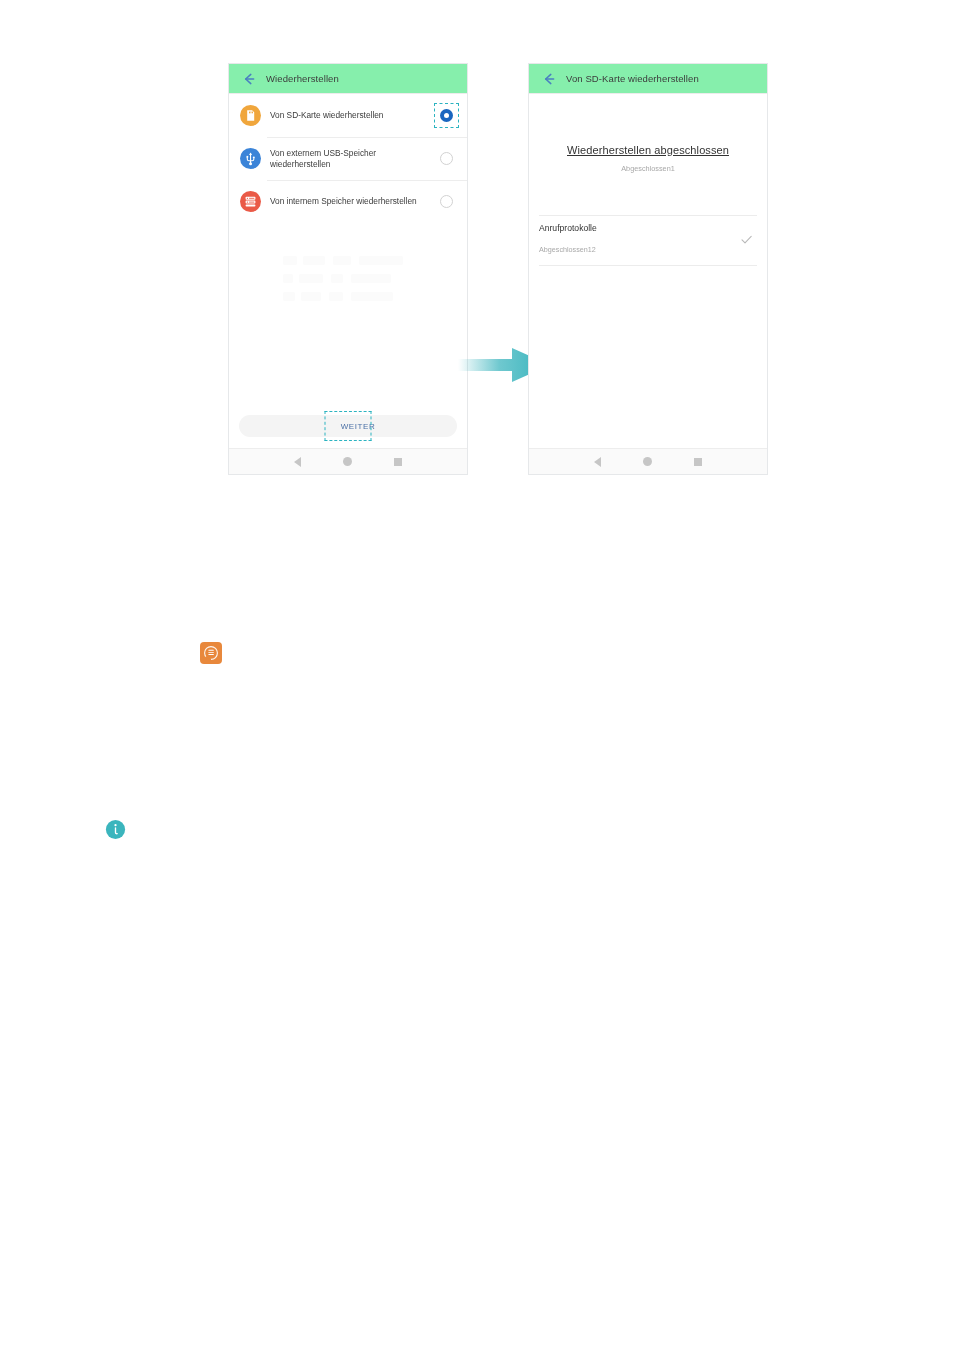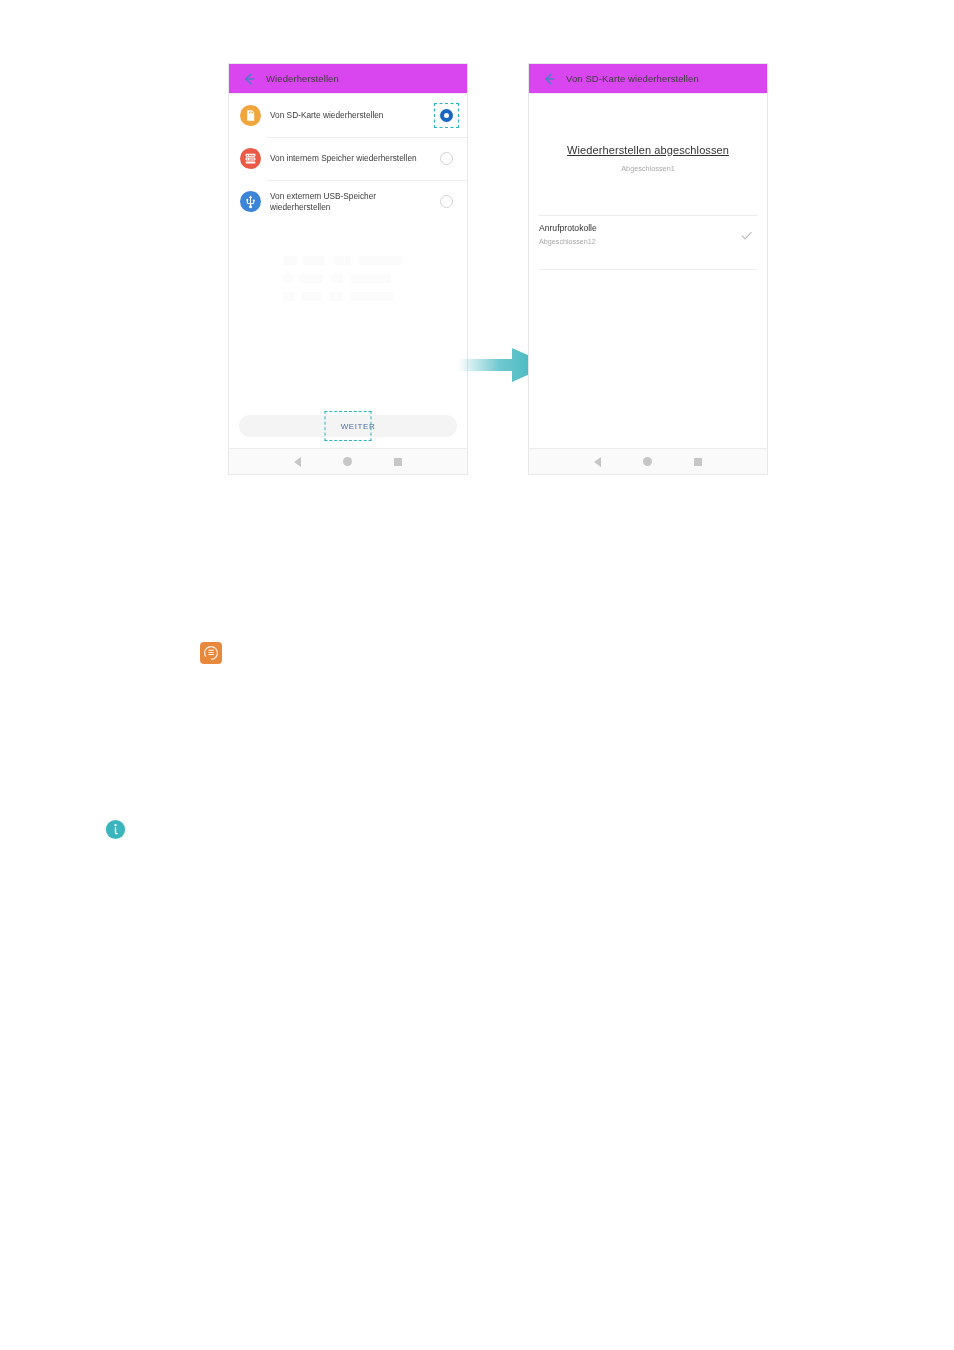--- a/index.html
+++ b/index.html
@@ -31,21 +31,21 @@
   #phone-right { left: 528px; }
 
   
   .titlebar {
     height: 30px;
     flex: 0 0 30px;
     display: flex;
     align-items: center;
     padding: 0 0 0 12px;
     border-bottom: 1px solid #ececec;
-    background: #d946ef;
+    background: #86efac;
     box-sizing: border-box;
   }
   .back-icon {
     width: 16px;
     height: 16px;
     flex: 0 0 16px;
     display: block;
   }
   .titlebar-title {
     font-size: 9.5px;
@@ -171,40 +171,40 @@
     margin-top: 8px;
   }
   .sep {
     margin: 42px 10px 0 10px;
     height: 1px;
     background: #ececec;
   }
   .item-row {
     display: flex;
     align-items: center;
-    padding: 7px 14px 24px 10px;
+    padding: 7px 14px 12px 10px;
     position: relative;
   }
   .item-row::after {
     content: "";
     position: absolute;
     left: 10px; right: 10px; bottom: 0;
     height: 1px;
     background: #ececec;
   }
   .item-texts { flex: 1 1 auto; }
   .item-title {
     font-size: 8.6px;
     color: #333333;
     line-height: 11px;
   }
   .item-sub {
     font-size: 7.2px;
     color: #a8a8a8;
-    margin-top: 3px;
+    margin-top: 11px;
     line-height: 9px;
   }
   .check-icon { width: 13px; height: 13px; flex: 0 0 13px; }
 
   
   .action-area {
     flex: 0 0 44px;
     display: flex;
     align-items: center;
     justify-content: center;
@@ -315,51 +315,51 @@
         </svg>
       </span>
       <span class="opt-label">Von SD-Karte wiederherstellen</span>
       <span class="radio-wrap">
         <span class="radio checked"></span>
         <span class="dash-box"></span>
       </span>
     </div>
 
     <div class="opt-row">
+      <span class="opt-icon" style="background:#3b84d8">
+        <svg viewBox="0 0 21 21" width="21" height="21" aria-hidden="true">
+          <rect x="10.0" y="5.2" width="1.1" height="10.4" rx="0.5" fill="#ffffff"></rect>
+          <circle cx="10.55" cy="15.8" r="1.5" fill="#ffffff"></circle>
+          <path d="M10.55 4.6 l1.5 2.3 h-3.0 z" fill="#ffffff"></path>
+          <path d="M7.3 9.0 v2.2 c0 .9 .7 1.6 1.6 1.6 h1.6" fill="none" stroke="#ffffff" stroke-width="1.1"></path>
+          <path d="M13.8 10.2 v1.0 c0 .9 -.7 1.6 -1.6 1.6 h-1.6" fill="none" stroke="#ffffff" stroke-width="1.1"></path>
+          <rect x="6.5" y="7.9" width="1.7" height="1.7" fill="#ffffff"></rect>
+          <circle cx="13.8" cy="9.6" r="1.0" fill="#ffffff"></circle>
+        </svg>
+      </span>
+      <span class="opt-label">Von externem USB-Speicher wiederherstellen</span>
+      <span class="radio"></span>
+    </div>
+
+    <div class="opt-row">
       <span class="opt-icon" style="background:#ea5a47">
         <svg viewBox="0 0 21 21" width="21" height="21" aria-hidden="true">
           <rect x="5.6" y="5.8" width="9.8" height="3.0" rx="0.8" fill="#ffffff"></rect>
           <rect x="5.6" y="9.6" width="9.8" height="3.0" rx="0.8" fill="#ffffff"></rect>
           <rect x="5.6" y="13.4" width="9.8" height="2.2" rx="0.8" fill="#ffffff"></rect>
           <circle cx="7.4" cy="7.3" r="0.65" fill="#ea5a47"></circle>
           <circle cx="7.4" cy="11.1" r="0.65" fill="#ea5a47"></circle>
           <rect x="9.1" y="6.85" width="5.2" height="0.85" fill="#ea5a47"></rect>
           <rect x="9.1" y="10.65" width="5.2" height="0.85" fill="#ea5a47"></rect>
         </svg>
       </span>
       <span class="opt-label">Von internem Speicher wiederherstellen</span>
       <span class="radio"></span>
     </div>
 
-    <div class="opt-row">
-      <span class="opt-icon" style="background:#3b84d8">
-        <svg viewBox="0 0 21 21" width="21" height="21" aria-hidden="true">
-          <rect x="10.0" y="5.2" width="1.1" height="10.4" rx="0.5" fill="#ffffff"></rect>
-          <circle cx="10.55" cy="15.8" r="1.5" fill="#ffffff"></circle>
-          <path d="M10.55 4.6 l1.5 2.3 h-3.0 z" fill="#ffffff"></path>
-          <path d="M7.3 9.0 v2.2 c0 .9 .7 1.6 1.6 1.6 h1.6" fill="none" stroke="#ffffff" stroke-width="1.1"></path>
-          <path d="M13.8 10.2 v1.0 c0 .9 -.7 1.6 -1.6 1.6 h-1.6" fill="none" stroke="#ffffff" stroke-width="1.1"></path>
-          <rect x="6.5" y="7.9" width="1.7" height="1.7" fill="#ffffff"></rect>
-          <circle cx="13.8" cy="9.6" r="1.0" fill="#ffffff"></circle>
-        </svg>
-      </span>
-      <span class="opt-label">Von externem USB-Speicher wiederherstellen</span>
-      <span class="radio"></span>
-    </div>
-
     <div class="ghost">
       <i style="left:0;top:0;width:14px"></i>
         <i style="left:20px;top:0;width:22px"></i>
       <i style="left:50px;top:0;width:18px"></i>
         <i style="left:76px;top:0;width:44px"></i>
       <i style="left:0;top:18px;width:10px"></i>
         <i style="left:16px;top:18px;width:24px"></i>
       <i style="left:48px;top:18px;width:12px"></i>
         <i style="left:68px;top:18px;width:40px"></i>
       <i style="left:0;top:36px;width:12px"></i>

